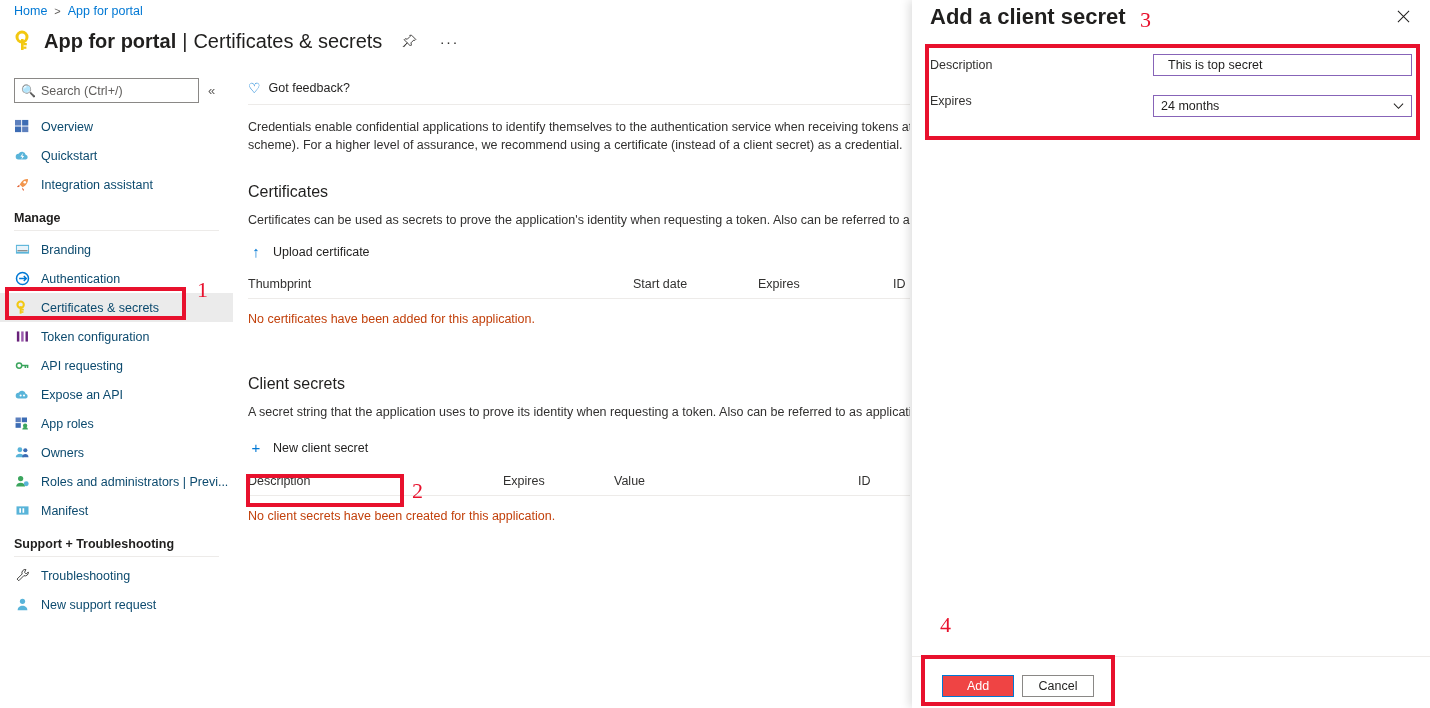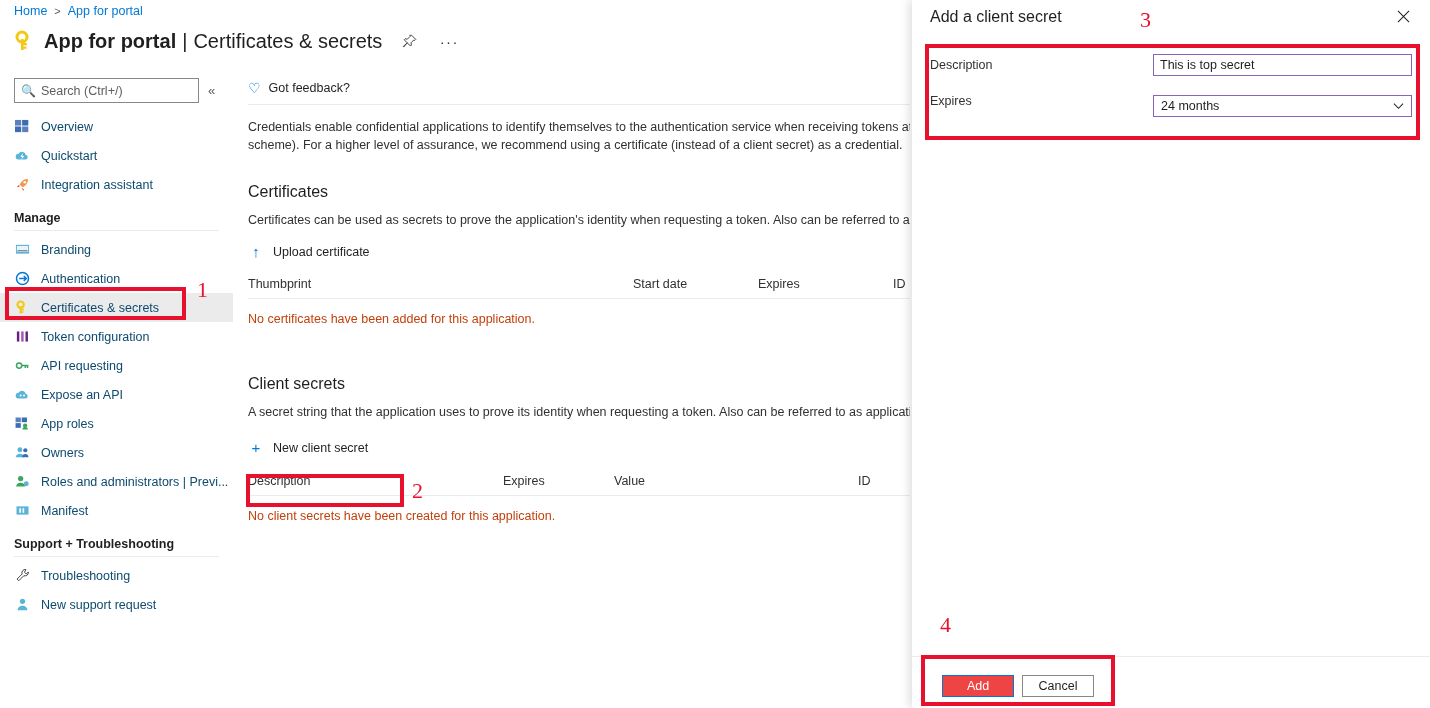--- a/index.html
+++ b/index.html
@@ -99,35 +99,35 @@
 
   
   .panel {
     position: absolute; left: 912px; top: 0; width: 518px; height: 708px;
     background: #ffffff;
     box-shadow: -3px 0 9px rgba(0,0,0,0.13);
   }
   .panel-title {
     position: absolute; left: 18px; top: 0px; height: 34px;
     display: flex; align-items: center;
-    font-size: 16px; font-weight: normal; color: #201f1e;
+    font-size: 22px; font-weight: bold; color: #201f1e;
   }
   .panel-close {
     position: absolute; right: 16px; top: 5px; width: 22px; height: 22px;
     display: flex; align-items: center; justify-content: center;
     font-size: 15px; color: #201f1e; cursor: pointer;
   }
   .field-row {
     position: absolute; left: 18px; width: 482px; height: 22px;
     display: flex; align-items: center;
   }
   .field-label { font-size: 12.5px; color: #323130; width: 223px; flex: none; }
   .field-input {
     width: 265px; height: 22px; border: 1px solid #8764b8; background: #fff;
-    display: flex; align-items: center; padding: 0 6px;
+    display: flex; align-items: center; padding: 0 14px;
     font-size: 12.5px; color: #201f1e; cursor: text;
   }
   .field-select {
     width: 265px; height: 22px; border: 1px solid #8764b8; background: #fff;
     display: flex; align-items: center; justify-content: space-between;
     padding: 0 7px; font-size: 12.5px; color: #201f1e; cursor: pointer; margin-top: 10px;
   }
   .chev { font-size: 10px; color: #201f1e; }
 
   .panel-footer-rule {

